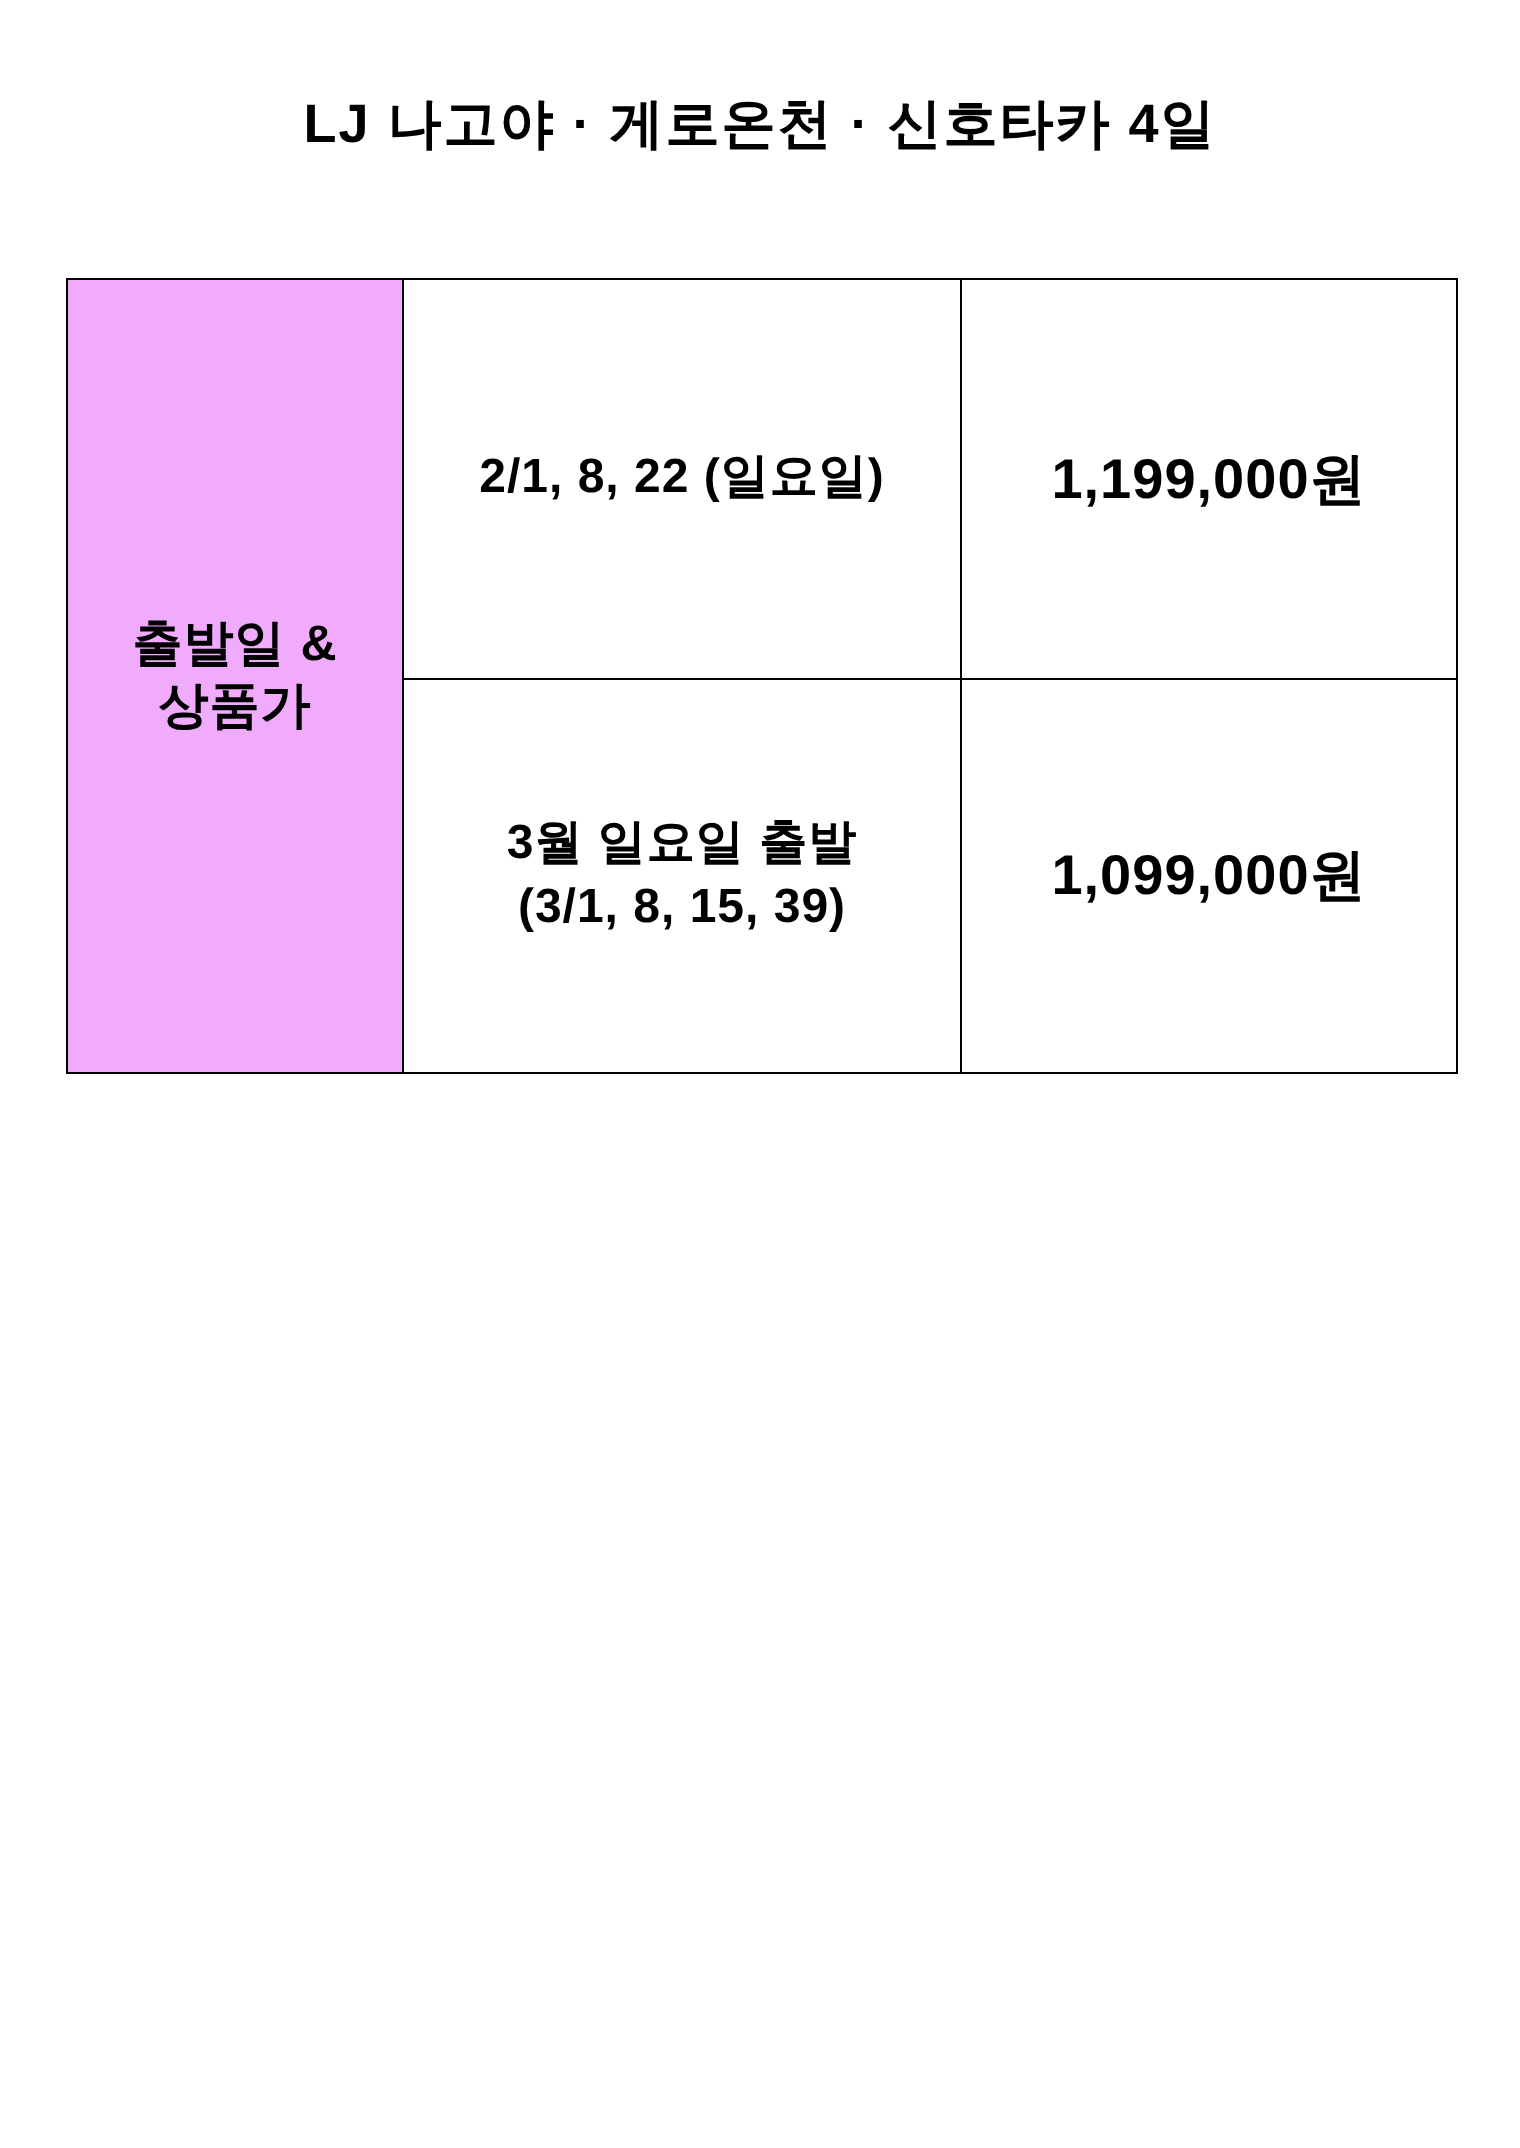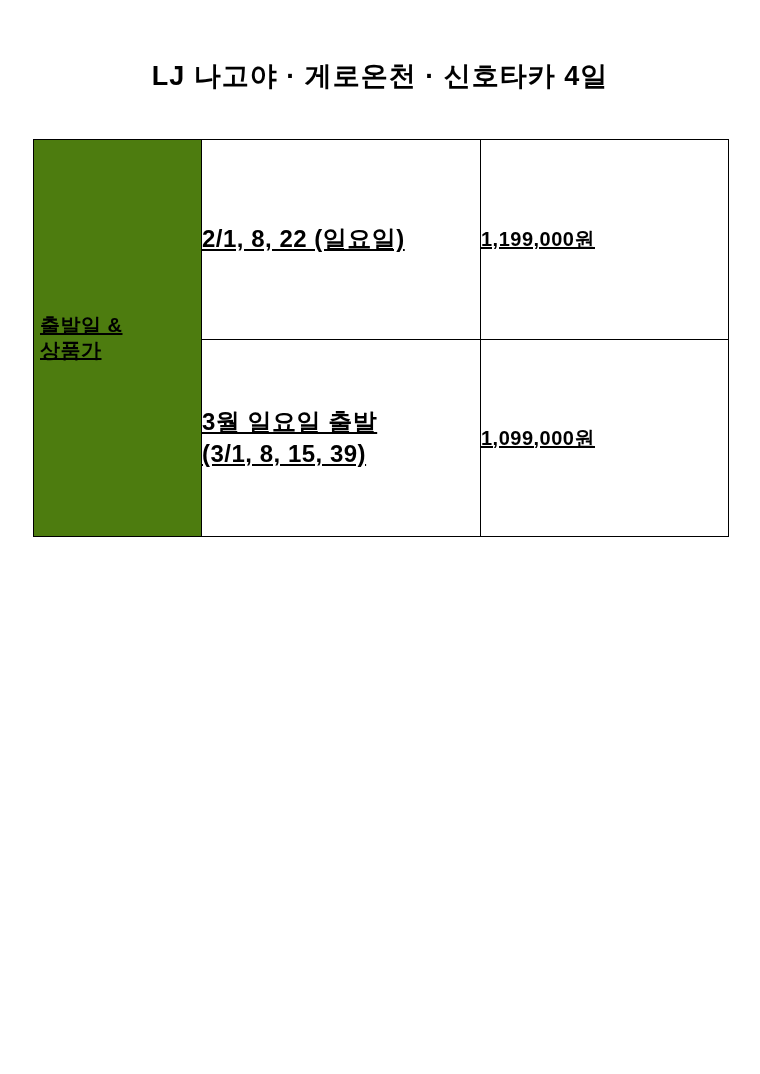--- a/index.html
+++ b/index.html
@@ -18,21 +18,21 @@
 
   .page {
     width: 760px;
     height: 1074px;
     position: relative;
     box-sizing: border-box;
   }
 
   .doc-title {
     position: absolute;
-    top: 58px;
+    top: 44px;
     left: 0;
     width: 760px;
     text-align: center;
     font-size: 27px;
     font-weight: bold;
     letter-spacing: 1px;
     white-space: nowrap;
   }
 
   .price-table {
@@ -41,27 +41,27 @@
     left: 33px;
     width: 694px;
     border-collapse: collapse;
     table-layout: fixed;
   }
 
   .price-table td {
     border: 1px solid #000000;
     padding: 0;
     vertical-align: middle;
-    text-decoration: underline;
+    text-align: center;
   }
 
   .row-label-cell {
     width: 167px;
-    background: #4d7c0f;
-    font-size: 20px;
+    background: #f0abfc;
+    font-size: 25px;
     font-weight: bold;
     line-height: 1.25;
     letter-spacing: 0.5px;
   }
 
   .label-inner {
     display: block;
     padding: 0 6px;
     white-space: pre-line;
   }
@@ -71,21 +71,21 @@
     font-size: 24px;
     font-weight: bold;
     line-height: 1.35;
     letter-spacing: 0.5px;
     white-space: pre-line;
     padding: 6px 8px;
   }
 
   .price-cell {
     width: 247px;
-    font-size: 20px;
+    font-size: 28px;
     font-weight: bold;
     letter-spacing: 0.5px;
     padding: 6px 8px;
   }
 
   .row-1 td { height: 199px; }
   .row-2 td { height: 196px; }
 </style>
 </head>
 <body>

